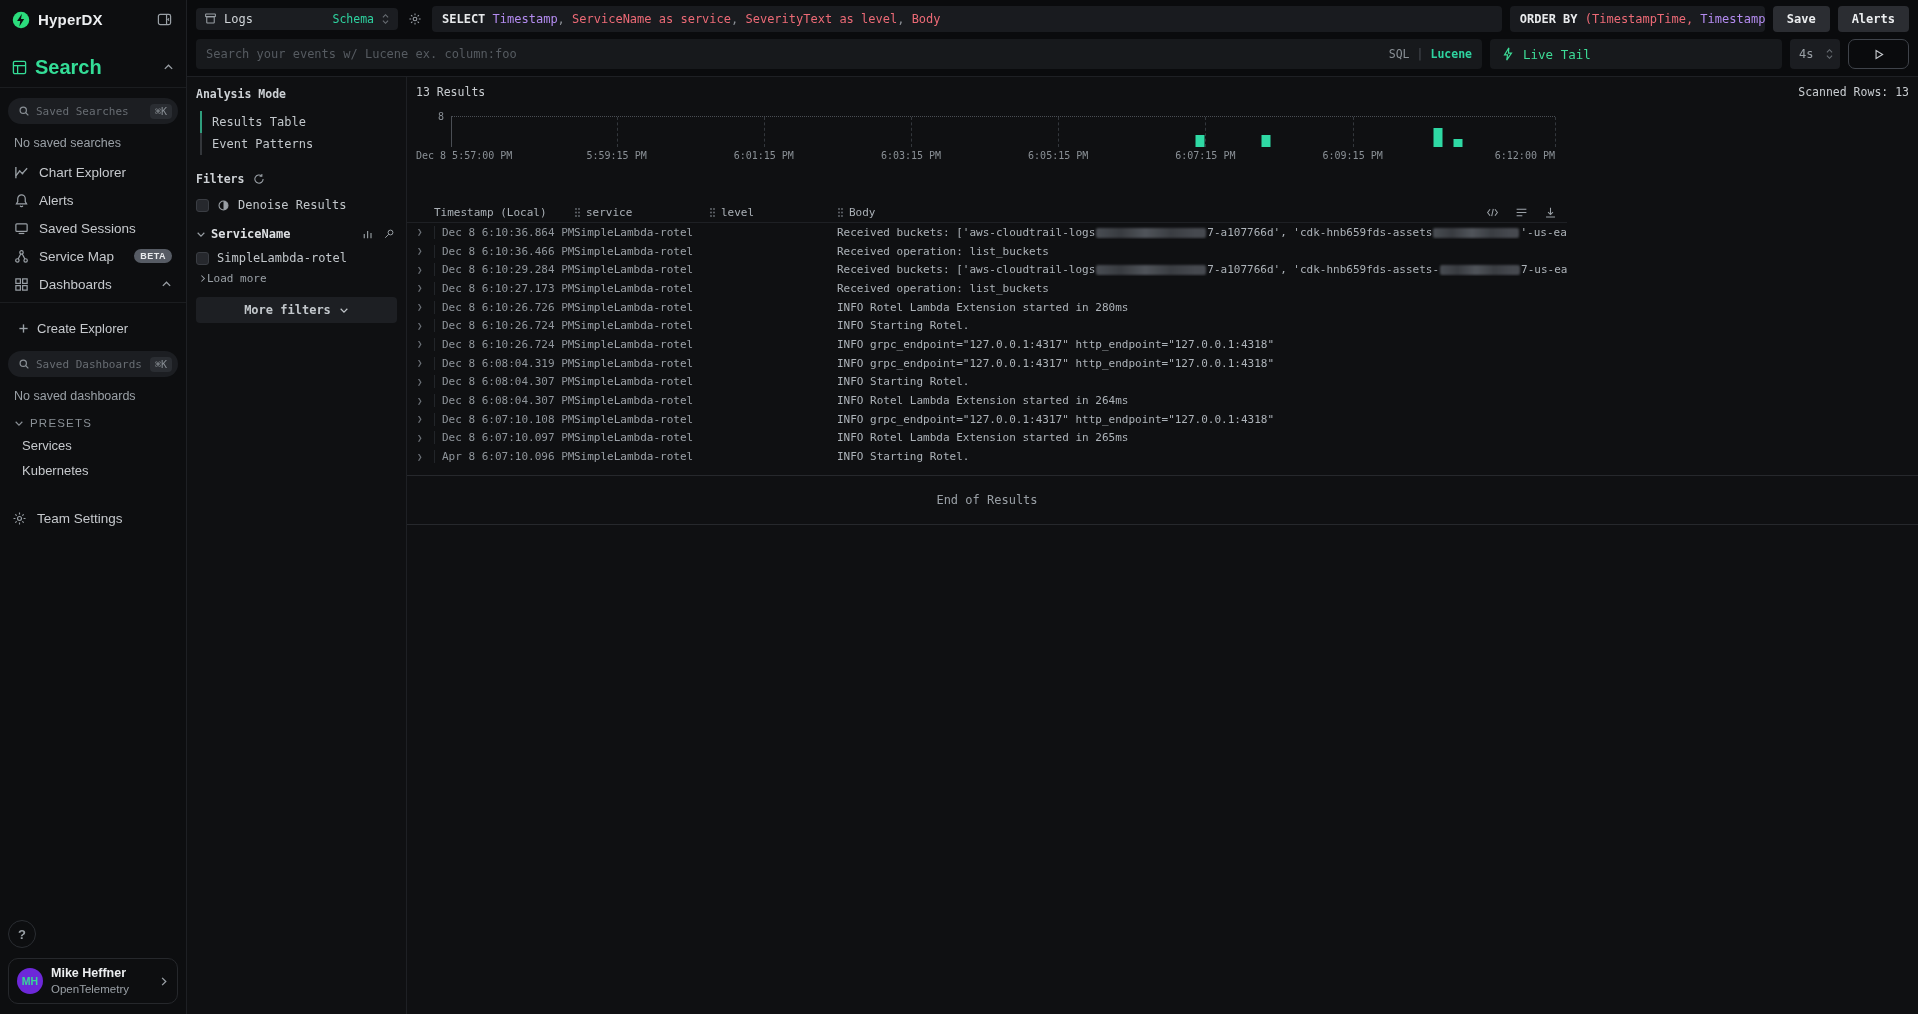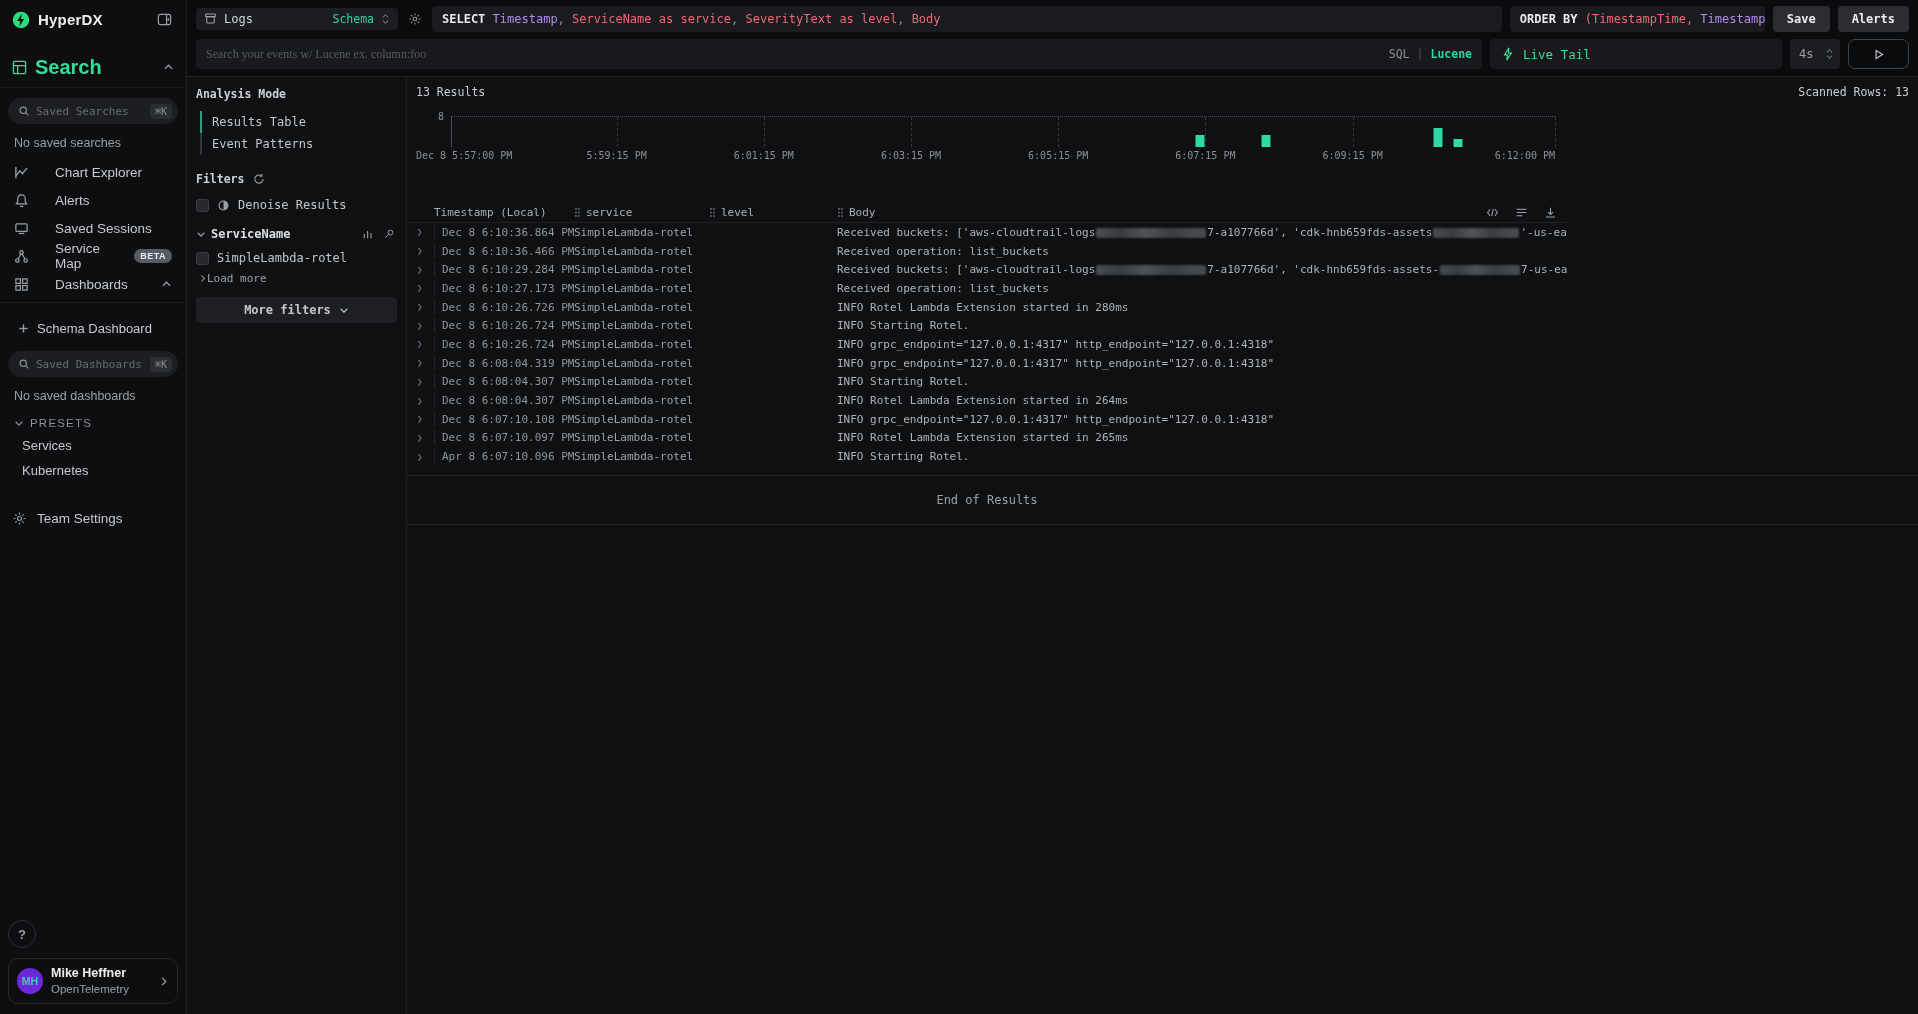--- a/index.html
+++ b/index.html
@@ -14,21 +14,21 @@
   .icon-btn { background:none; border:none; cursor:pointer; display:inline-flex; align-items:center; justify-content:center; color:#9aa0a6; padding:2px; }
   .side-section-head { display:flex; align-items:center; gap:8px; padding:0 12px; margin-top:20px; height:24px; }
   .side-section-head .lbl { color:#34dd97; font-size:20px; font-weight:bold; flex:1; }
   .side-divider { border-bottom:1px solid #1b1d20; margin-top:8px; }
   .side-inner { padding:10px 8px 0 8px; }
   .pill-input { display:flex; align-items:center; gap:6px; background:#1c1e22; border-radius:14px; height:26px; padding:0 6px 0 10px; color:#6a6f75; }
   .pill-input .ph { font-family:"DejaVu Sans Mono", monospace; font-size:11px; color:#686d73; flex:1; }
   .kbd { background:#2a2d32; color:#878d93; border-radius:4px; font-size:10px; padding:2px 5px; font-family:"DejaVu Sans Mono", monospace; }
   .muted-line { color:#9aa0a6; font-size:12.5px; margin:12px 0 2px 6px; }
   .nav { margin-top:8px; }
-  .nav-item { display:flex; align-items:center; gap:26px; height:28px; padding:0 6px; border-radius:6px; cursor:pointer; color:#c6c9cd; font-size:13.5px; }
+  .nav-item { display:flex; align-items:center; gap:10px; height:28px; padding:0 6px; border-radius:6px; cursor:pointer; color:#c6c9cd; font-size:13.5px; }
   .nav-item .grow { flex:1; }
   .badge { background:#565b64; color:#e8eaec; font-size:9px; font-weight:bold; border-radius:7px; padding:2px 6px; letter-spacing:.5px; }
   .create-row { display:flex; align-items:center; gap:8px; height:30px; padding:0 10px; margin-top:6px; color:#c6c9cd; font-size:13px; cursor:pointer; }
   .presets-row { display:flex; align-items:center; gap:6px; margin:14px 0 4px 6px; color:#8a9096; font-size:11.5px; letter-spacing:1.2px; cursor:pointer; }
   .preset-item { padding:5px 0 5px 14px; font-size:13px; color:#c6c9cd; cursor:pointer; }
   .team-row { display:flex; align-items:center; gap:10px; padding:0 12px; margin-top:20px; height:30px; font-size:13.5px; color:#c6c9cd; cursor:pointer; }
   .side-spacer { flex:1; }
   .help-btn { width:28px; height:28px; border-radius:50%; border:1px solid #2a2d32; background:none; color:#9aa0a6; font-size:13px; font-weight:bold; margin:0 0 10px 8px; cursor:pointer; }
   .user-card { display:flex; align-items:center; gap:8px; margin:0 8px 10px 8px; border:1px solid #26282c; border-radius:10px; padding:7px 8px; cursor:pointer; }
   .avatar { width:26px; height:26px; border-radius:50%; background:#6d28d9; color:#36d999; font-size:10.5px; font-weight:bold; display:flex; align-items:center; justify-content:center; }
@@ -47,21 +47,21 @@
   .src-box .src-lbl { color:#d0d4d8; flex:1; }
   .schema-lbl { color:#2ed3a0; font-size:11.5px; }
   .sel-box { flex:1; height:26px; background:#191b1f; padding:0 10px; white-space:nowrap; overflow:hidden; cursor:text; }
   .order-box { width:255px; height:26px; background:#191b1f; padding:0 10px; white-space:nowrap; overflow:hidden; cursor:text; }
   .tok-kw { color:#e8eaec; font-weight:bold; }
   .tok-purple { color:#b48cf1; }
   .tok-red { color:#ec6a76; }
   .tok-dim { color:#8b9096; }
   .btn { height:26px; background:#2b2d32; border:none; border-radius:4px; color:#eceef0; font-family:"DejaVu Sans Mono", monospace; font-size:12px; font-weight:bold; padding:0 14px; cursor:pointer; }
   .search-box { flex:1; height:30px; background:#17191c; padding:0 10px; gap:8px; cursor:text; }
-  .search-ph { flex:1; color:#565b61; font-size:12px;font-family:Liberation Serif, serif; }
+  .search-ph { flex:1; color:#565b61; font-size:12px; }
   .lang-toggle { display:flex; gap:7px; font-size:11.5px; align-items:center; }
   .lang-sql { color:#8a9096; } .lang-sep { color:#4a4f55; } .lang-lucene { color:#2ed3a0; font-weight:bold; cursor:pointer; }
   .livetail { width:292px; height:30px; background:#17191c; padding:0 12px; gap:9px; color:#3ddc97; font-size:12.5px; cursor:pointer; }
   .interval-box { width:50px; height:30px; padding:0 6px 0 9px; color:#9aa0a6; gap:4px; cursor:pointer; }
   .interval-box .iv { flex:1; }
   .play-btn { width:61px; height:30px; background:none; border:1px solid #3f434a; border-radius:7px; color:#c6c9cd; cursor:pointer; display:flex; align-items:center; justify-content:center; }
 
   
   .content { flex:1; display:flex; background:#0f1012; }
   .filter-panel { width:220px; min-width:220px; border-right:1px solid #1e2024; padding:10px 9px; font-family:"DejaVu Sans Mono", monospace; }
@@ -225,21 +225,21 @@
     <div class="side-divider" style="margin-top:4px;"></div>
 
     <div class="side-inner" style="padding-top:4px;">
       <div class="create-row">
         <span style="color:#9aa0a6">
             <svg class="ic" width="11" height="11" viewBox="0 0 12 12" fill="none" stroke="currentColor" stroke-width="1.5">
               <line x1="6" y1="1.5" x2="6" y2="10.5"></line>
               <line x1="1.5" y1="6" x2="10.5" y2="6"></line>
             </svg>
           </span>
-        <span>Schema Dashboard</span>
+        <span>Create Explorer</span>
       </div>
       <div class="pill-input" style="margin-top:8px;">
         <span>
           <svg class="ic" width="12" height="12" viewBox="0 0 16 16" fill="none" stroke="#8a9096" stroke-width="1.6">
               <circle cx="7" cy="7" r="4.2"></circle>
               <line x1="10.2" y1="10.2" x2="13.8" y2="13.8"></line>
             </svg>
         </span>
         <span class="ph">Saved Dashboards</span>
         <span class="kbd">⌘K</span>

